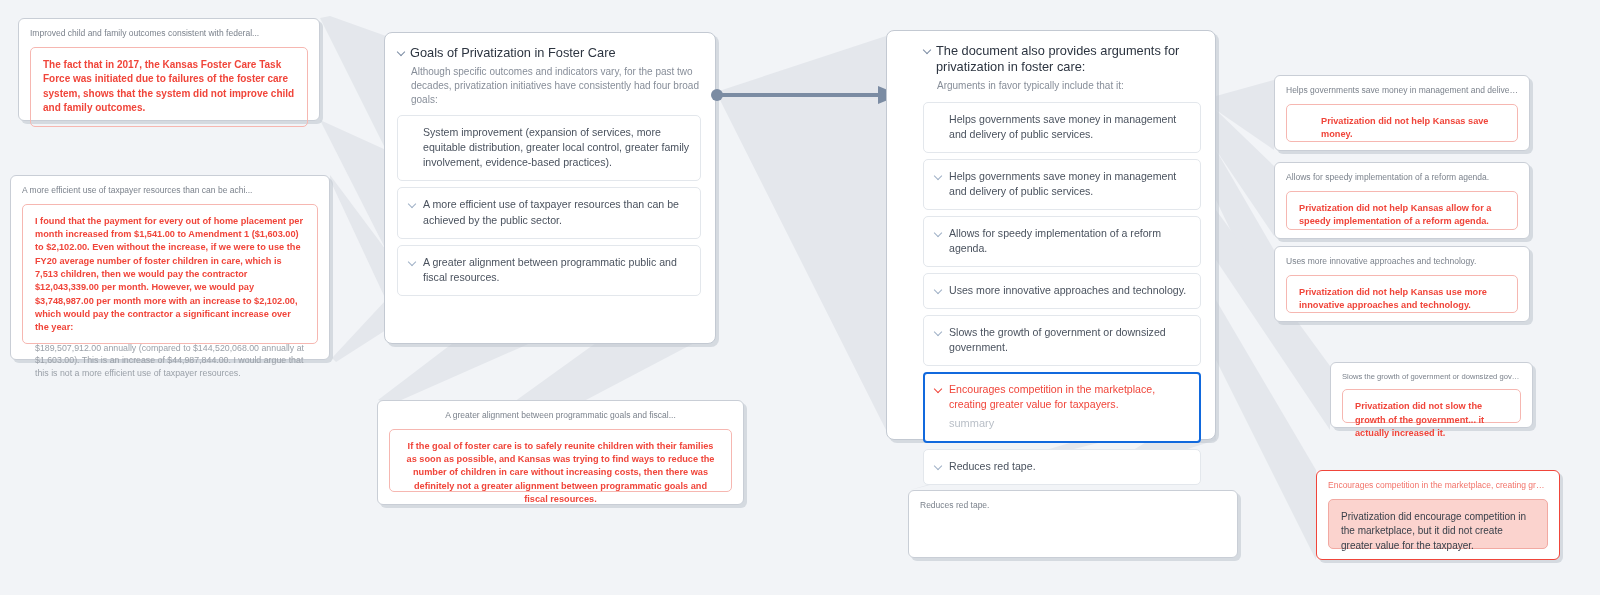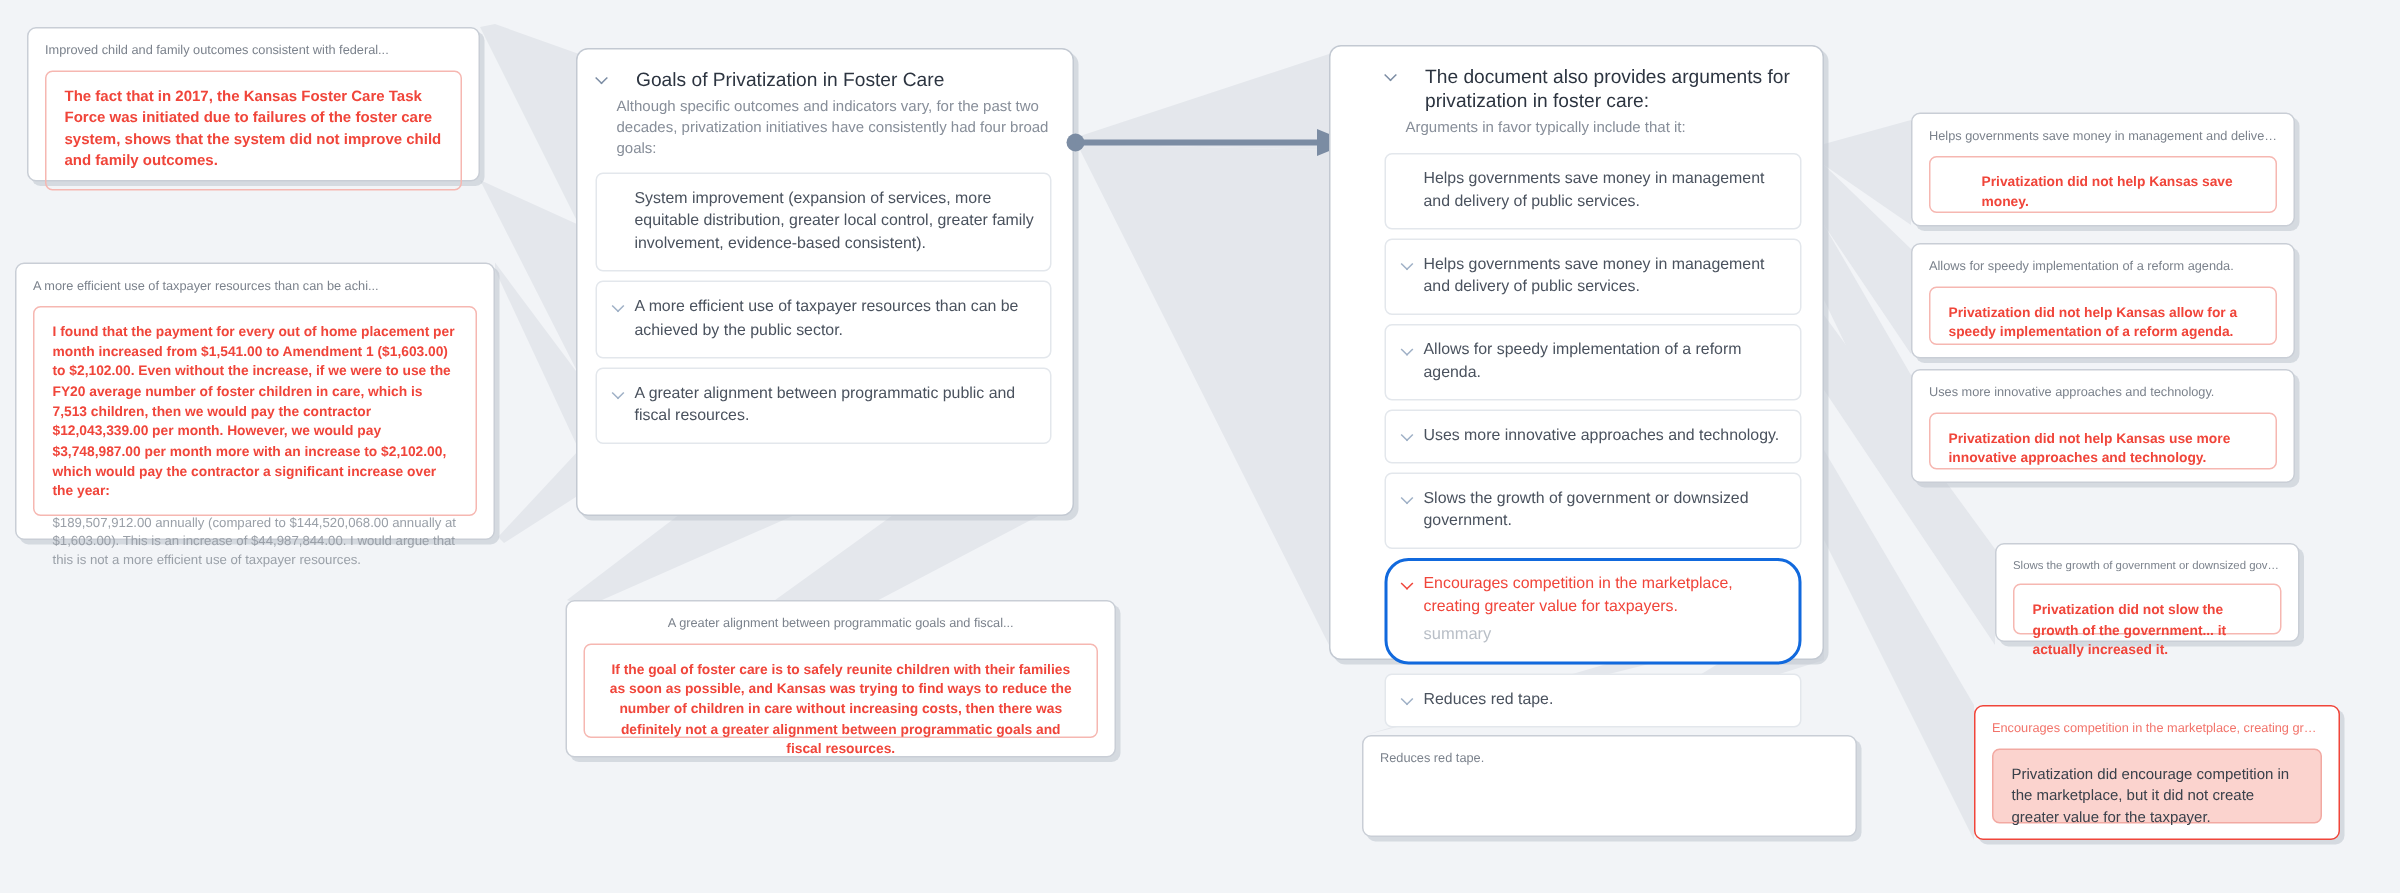--- a/index.html
+++ b/index.html
@@ -65,21 +65,21 @@
   .panel{
     position:absolute;
     background:#ffffff;
     border:1px solid #c3c9d2;
     border-radius:8px;
     box-shadow:3px 3px 0 rgba(190,196,205,.55);
     box-sizing:border-box;
     padding:12px 14px 14px 12px;
   }
   .panel-title{
-    display:flex;align-items:flex-start;gap:18px;
+    display:flex;align-items:flex-start;gap:4px;
     font-size:12.8px;
     color:#2c3440;
     font-weight:400;
     line-height:1.25;
   }
   .panel-sub{
     font-size:10px;
     color:#878e99;
     line-height:1.38;
     margin:4px 0 0 14px;
@@ -91,21 +91,21 @@
     background:#fff;
     box-sizing:border-box;
     padding:9px 10px 10px 10px;
     display:flex;align-items:flex-start;gap:6px;
     font-size:10.6px;
     line-height:1.42;
     color:#4a525e;
   }
   .item.sel{
     border:2.5px solid #1169dd;
-    border-radius:16px;
+    border-radius:4px;
     padding:8px 9px 9px 9px;
   }
   .item.sel .item-text{color:#f0453a;}
   .item .item-text{flex:1;}
   .item .sub{
     display:block;margin-top:4px;
     color:#b9bfc7;font-size:11px;
   }
 
   
@@ -178,21 +178,21 @@
 
   <div class="panel" style="left:384px;top:32px;width:332px;height:312px;">
     <div class="panel-title">
       <span class="chev dark"></span>
       <span>Goals of Privatization in Foster Care</span>
     </div>
     <div class="panel-sub">Although specific outcomes and indicators vary, for the past two decades, privatization initiatives have consistently had four broad goals:</div>
     <div class="items">
       <div class="item">
         <span class="chev hidden"></span>
-        <span class="item-text">System improvement (expansion of services, more equitable distribution, greater local control, greater family involvement, evidence-based consistent).</span>
+        <span class="item-text">System improvement (expansion of services, more equitable distribution, greater local control, greater family involvement, evidence-based practices).</span>
       </div>
       <div class="item">
         <span class="chev"></span>
         <span class="item-text">A more efficient use of taxpayer resources than can be achieved by the public sector.</span>
       </div>
       <div class="item">
         <span class="chev"></span>
         <span class="item-text">A greater alignment between programmatic public and fiscal resources.</span>
       </div>
     </div>

